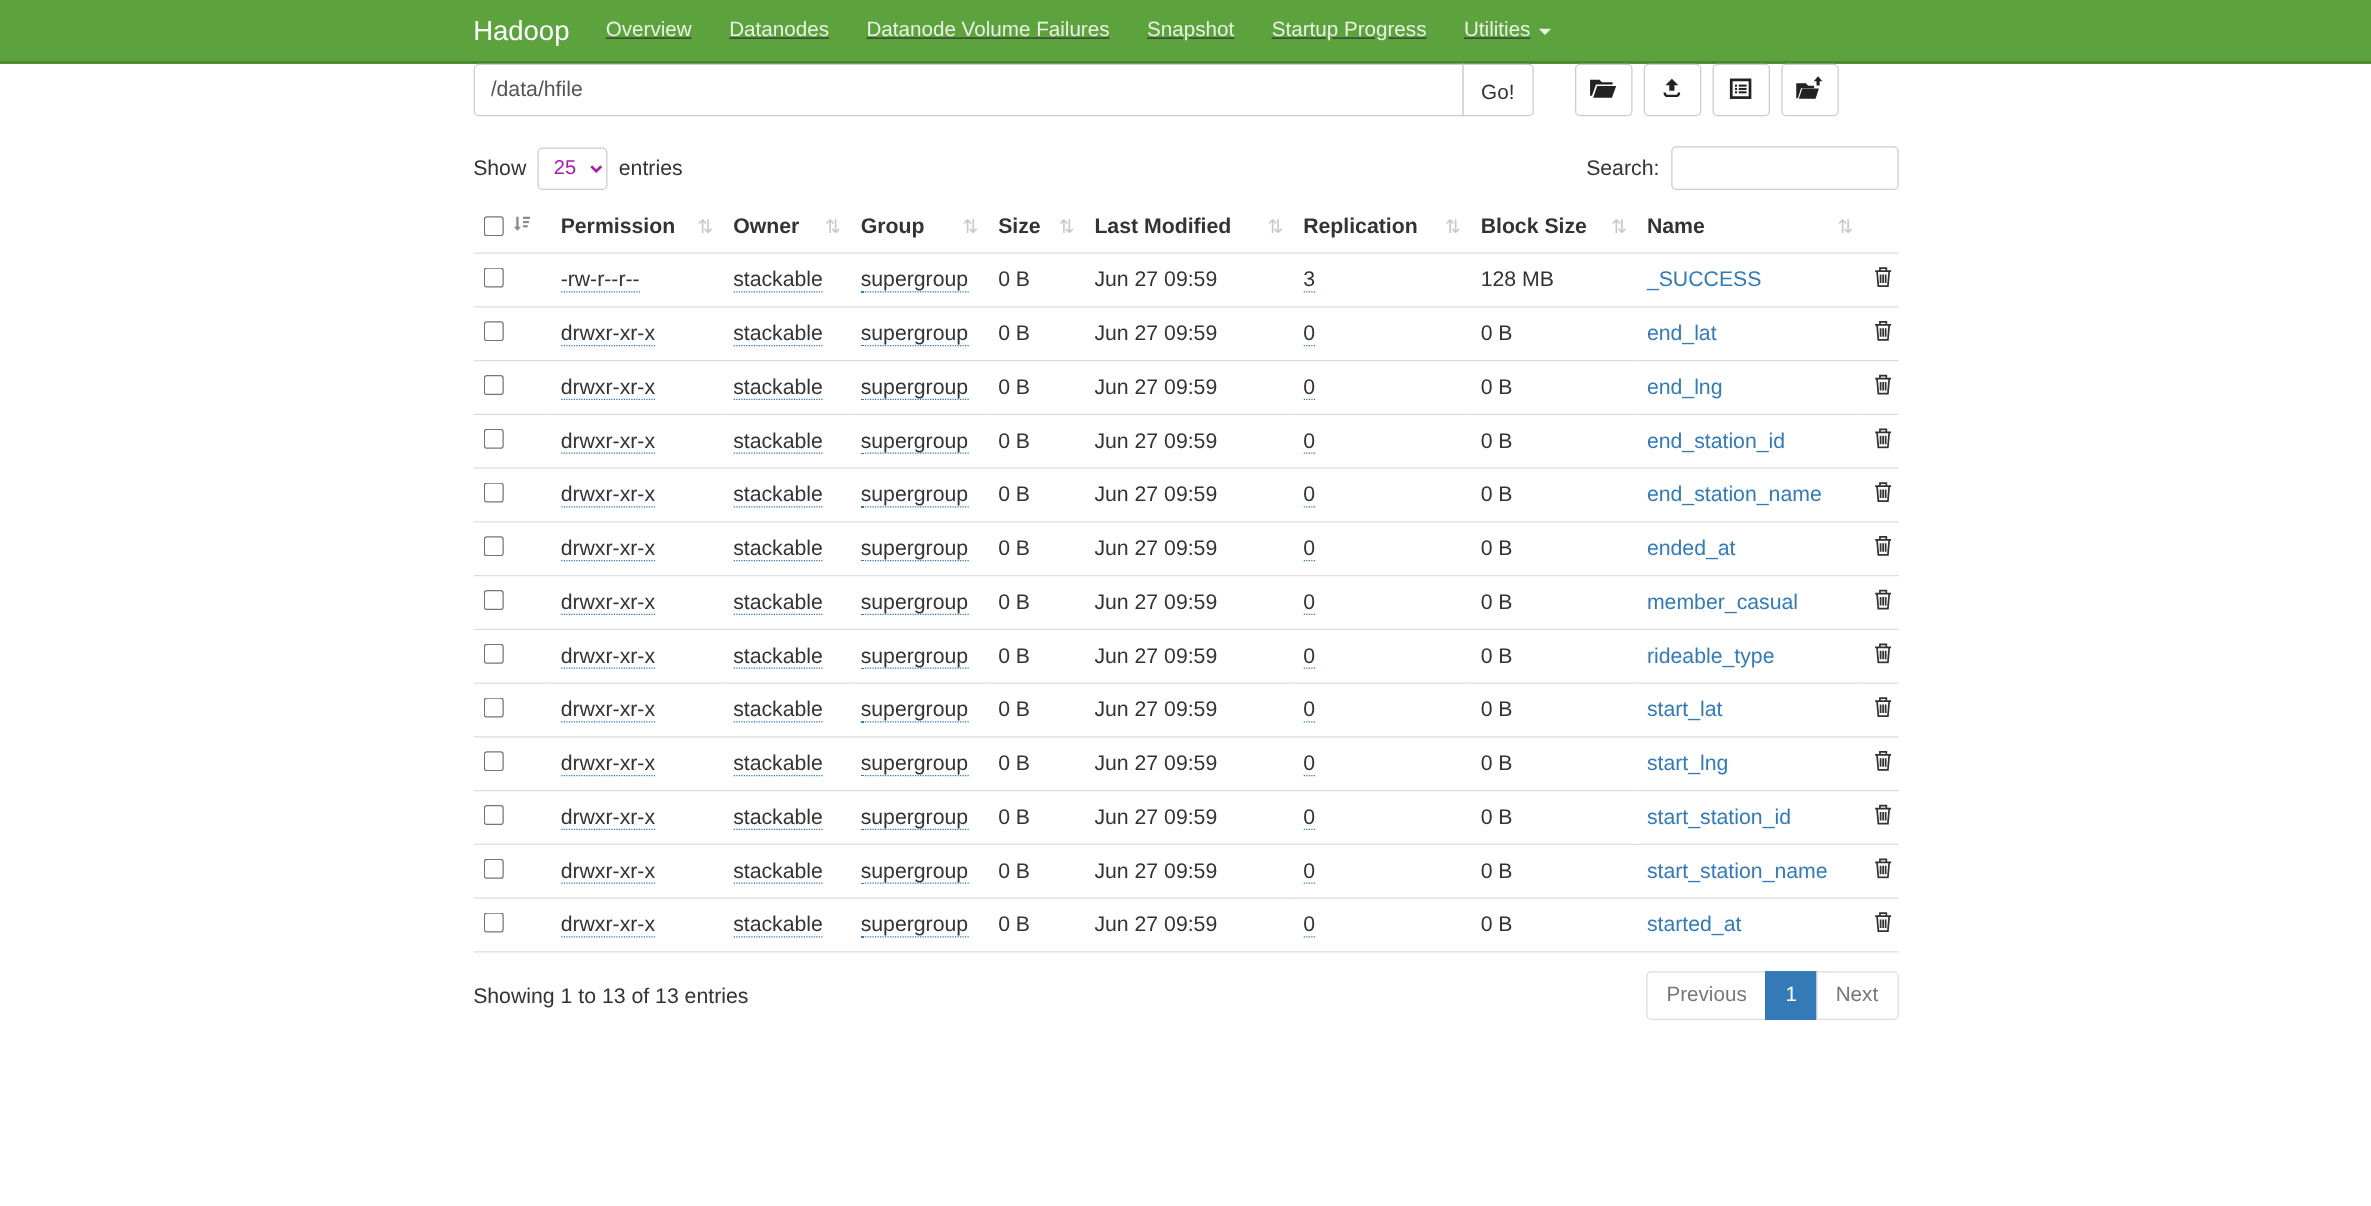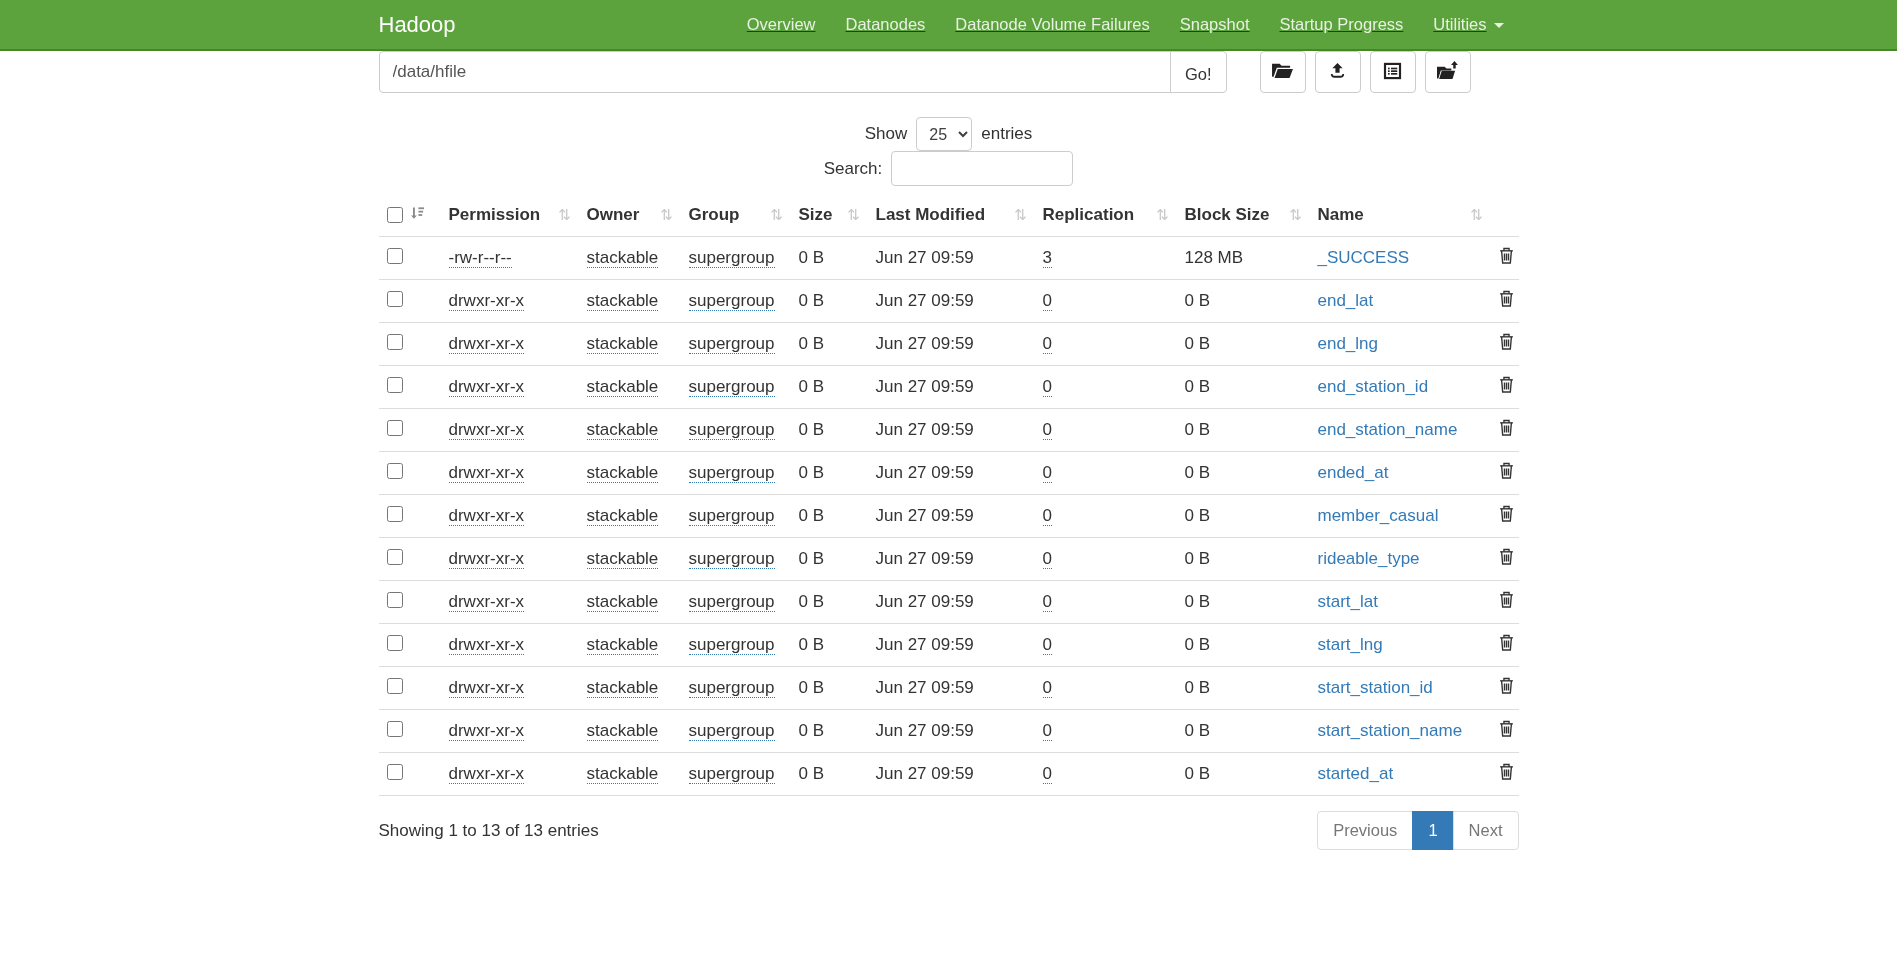--- a/index.html
+++ b/index.html
@@ -15,21 +15,20 @@
     background: #5CA23D;
     border-bottom: 2px solid #47852B;
     height: 51px;
   }
   .navbar-inner {
     width: 1140px;
     margin: 0 auto;
     display: flex;
     align-items: stretch;
     height: 100%;
-    justify-content: space-between;
   }
   .brand {
     color: #fff;
     font-size: 22px;
     line-height: 49px;
     padding-right: 14px;
     text-decoration: none;
   }
   .nav-links { display: flex; text-decoration: underline; }
   .nav-link {
@@ -91,31 +90,29 @@
     border-radius: 4px;
     background: #fff;
     display: flex; align-items: center; justify-content: center;
     cursor: pointer;
     padding: 0;
   }
   
   .controls-row {
     display: flex;
     justify-content: space-between;
-    align-items: center;
     margin-bottom: 9px;
-    flex-direction: column;
   }
   .show-entries { display: flex; align-items: center; gap: 9px; }
   .page-size-select {
     height: 34px;
     border: 1px solid #ccc;
     border-radius: 4px;
     font-size: 16px;
-    color: #404040;
+    color: #a21caf;
     padding: 2px 8px;
     background: #fff;
     font-family: "Liberation Sans", sans-serif;
   }
   .search-box { display: flex; align-items: center; gap: 9px; }
   .search-input {
     width: 182px;
     height: 35px;
     border: 1px solid #ccc;
     border-radius: 4px;

